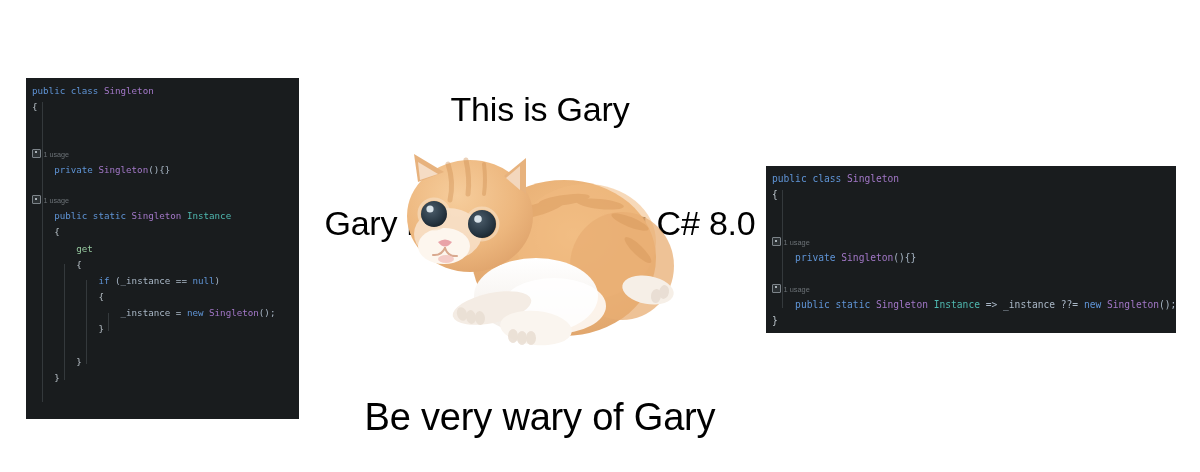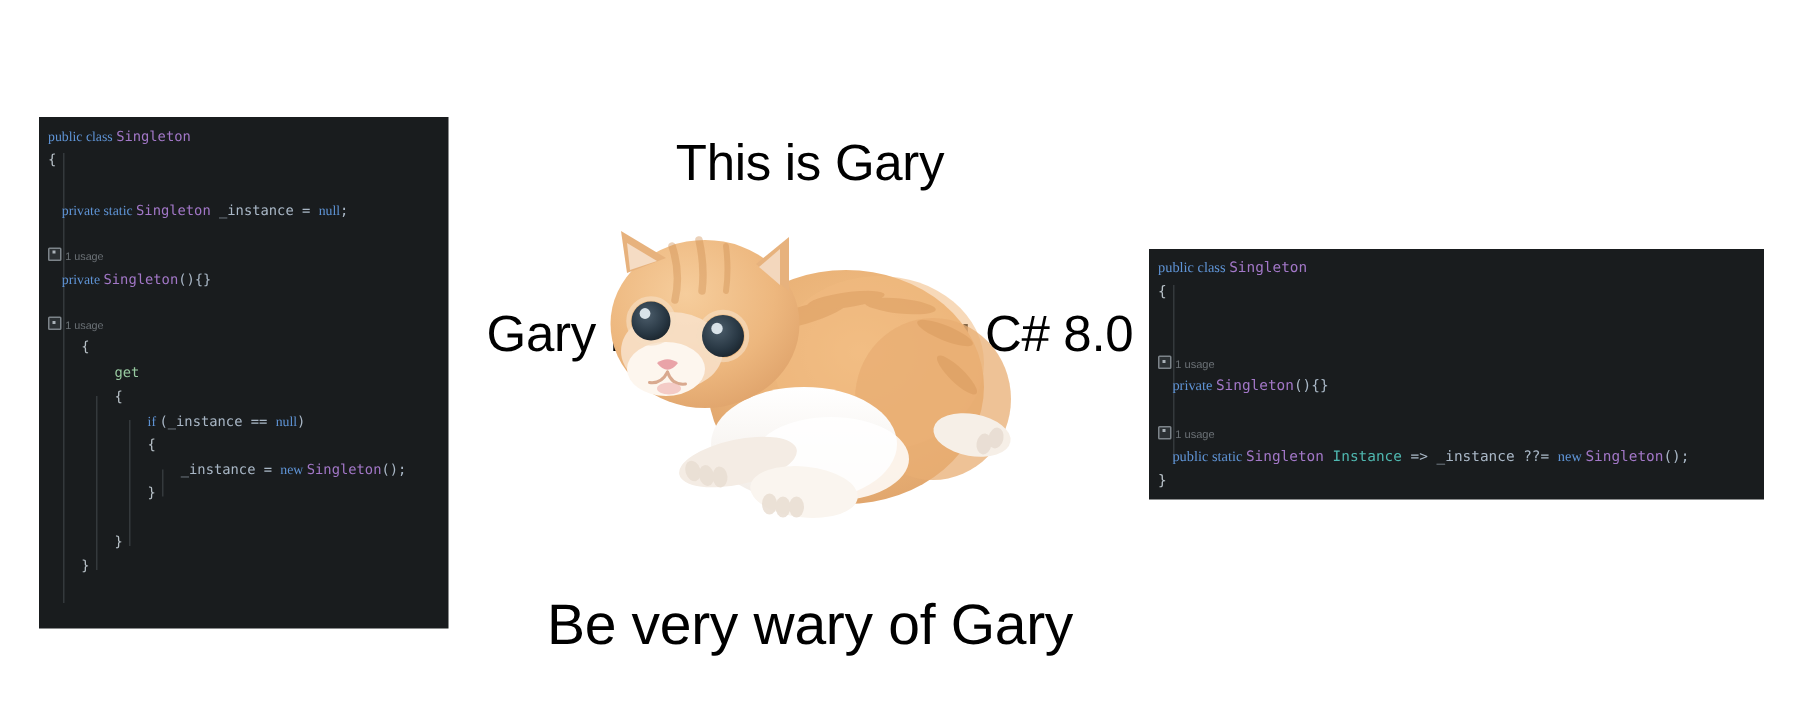--- a/index.html
+++ b/index.html
@@ -119,21 +119,21 @@
     content: "";
     position: absolute;
     left: 1.5px;
     top: 1.5px;
     width: 2px;
     height: 2px;
     background: #aab2b8;
   }
 
   
-  .kw   { color: #5f94d6; font-family: Liberation Serif, serif; }      
+  .kw   { color: #5f94d6; }      
   .typ  { color: #a277c7; }      
   .mem  { color: #4fb8b0; }      
   .idn  { color: #a9b7c6; }      
   .acc  { color: #97c9a0; }      
   .pun  { color: #b9c2c9; }
 
   
   .guide {
     position: absolute;
     width: 1px;
@@ -243,26 +243,26 @@
 
 <div id="code-block-old" class="code-block">
   <div class="guide" style="left:16px; top:24px; height:300px;"></div>
   <div class="guide" style="left:38px; top:186px; height:116px;"></div>
   <div class="guide" style="left:60px; top:202px; height:84px;"></div>
   <div class="guide" style="left:82px; top:235px; height:18px;"></div>
   <div class="code-body">
       <div class="code-line"><span class="kw">public class </span><span class="typ">Singleton</span></div>
       <div class="code-line"><span class="pun">{</span></div>
       <div class="code-line blank"> </div>
-      <div class="code-line"><span class="kw">    private static </span><span class="typ">Singleton</span><span class="idn"> _instance </span><span class="idn">= </span><span class="kw">null</span><span class="idn">;</span></div>
       <div class="code-line blank"> </div>
       <div class="usage-line"><span class="usage-icon"></span><span>1 usage</span></div>
       <div class="code-line"><span class="kw">    private </span><span class="typ">Singleton</span><span class="idn">(){}</span></div>
       <div class="code-line blank"> </div>
       <div class="usage-line"><span class="usage-icon"></span><span>1 usage</span></div>
+      <div class="code-line"><span class="kw">    public static </span><span class="typ">Singleton</span><span class="idn"> </span><span class="mem">Instance</span></div>
       <div class="code-line"><span class="pun">    {</span></div>
       <div class="code-line"><span class="acc">        get</span></div>
       <div class="code-line"><span class="pun">        {</span></div>
       <div class="code-line"><span class="idn">            </span><span class="kw">if </span><span class="idn">(_instance == </span><span class="kw">null</span><span class="idn">)</span></div>
       <div class="code-line"><span class="pun">            {</span></div>
       <div class="code-line"><span class="idn">                _instance = </span><span class="kw">new </span><span class="typ">Singleton</span><span class="idn">();</span></div>
       <div class="code-line"><span class="pun">            }</span></div>
       <div class="code-line blank"> </div>
       <div class="code-line"><span class="pun">        }</span></div>
       <div class="code-line"><span class="pun">    }</span></div>

